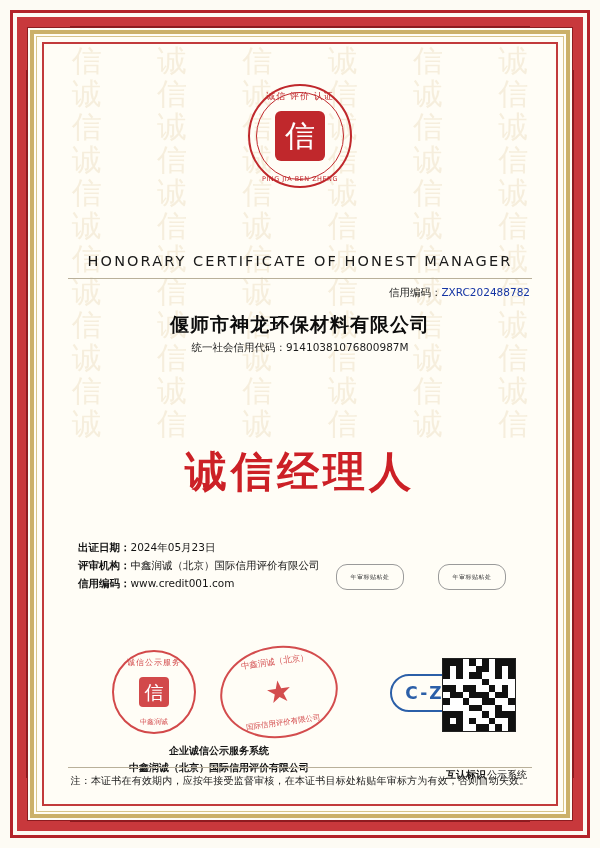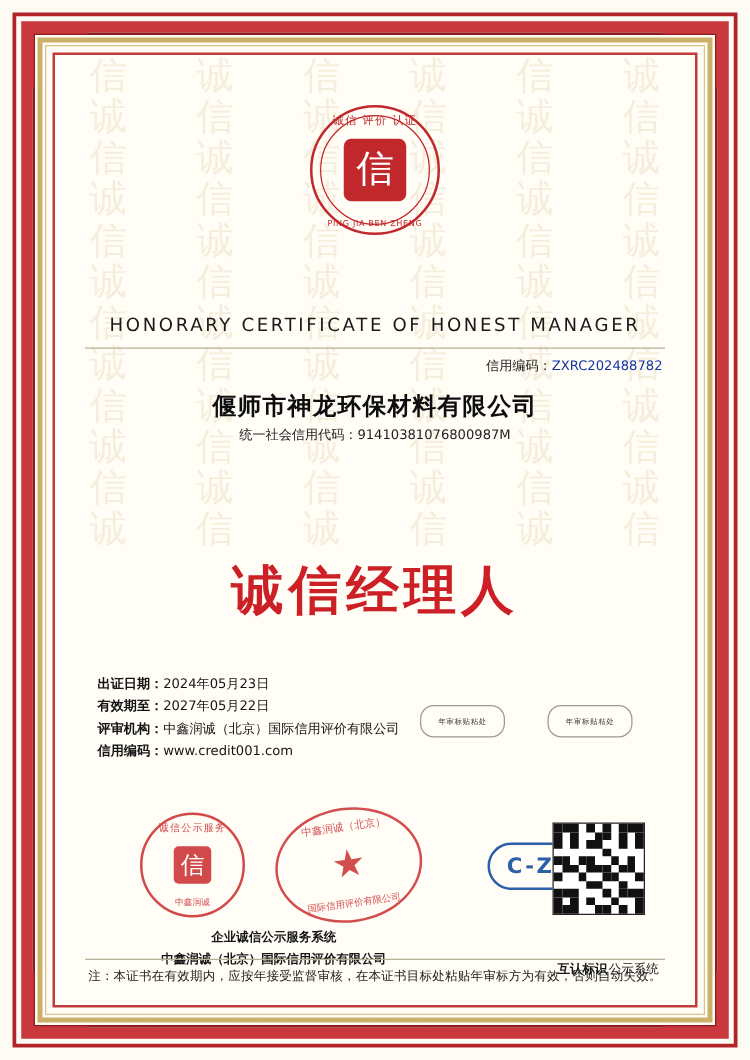--- a/index.html
+++ b/index.html
@@ -551,23 +551,20 @@
     <div class="company">偃师市神龙环保材料有限公司</div>
     <div class="uscc">统一社会信用代码：91410381076800987M</div>
 
     <div class="honor">诚信经理人</div>
 
     <div class="info">
       <div>
         <span class="lbl">出证日期：</span><span>2024年05月23日</span>
       </div>
       <div>
-        <span class="lbl">有效期至：</span><span>2027年05月22日</span>
-      </div>
-      <div>
         <span class="lbl">评审机构：</span><span>中鑫润诚（北京）国际信用评价有限公司</span>
       </div>
       <div>
         <span class="lbl">信用编码：</span><span>www.credit001.com</span>
       </div>
     </div>
 
     <div class="review">
       <div class="review-boxes">
         <div class="review-box">年审标贴粘处</div>

